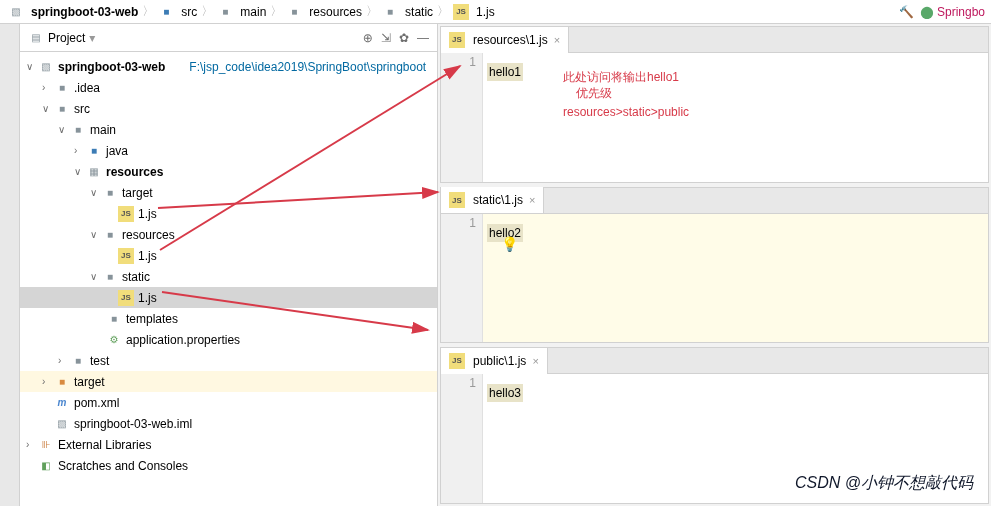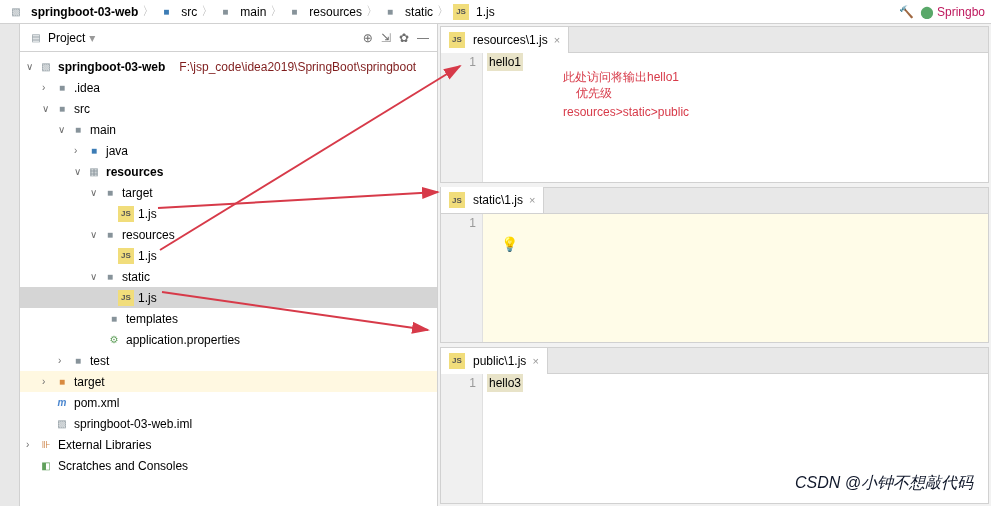--- a/index.html
+++ b/index.html
@@ -29,31 +29,31 @@
     .icon { width: 16px; height: 16px; display: inline-flex; align-items: center; justify-content: center; margin-right: 4px; font-size: 10px; }
     .folder-icon { color: #87939a; }
     .src-folder { color: #3c7cb5; }
     .target-folder { color: #d88a3f; }
     .js-icon { background: #f1dd7b; color: #555; font-size: 8px; font-weight: bold; padding: 1px 2px; }
     .prop-icon { color: #61a05c; }
     .m-icon { color: #4a86cf; font-weight: bold; font-style: italic; }
     .lib-icon { color: #c97b3a; }
     .scratch-icon { color: #61a05c; }
     .node-label { color: #000; }
-    .node-path { color: #7f1d1d; margin-left: 14px; }
+    .node-path { color: #0369a1; margin-left: 24px; }
     .bold { font-weight: bold; }
     
     .editors { flex: 1; display: flex; flex-direction: column; background: #f2f2f2; }
     .editor-pane { flex: 1; border-bottom: 1px solid #d1d1d1; display: flex; flex-direction: column; background: #fff; margin: 2px; border: 1px solid #d1d1d1; }
     .tab-bar { height: 26px; background: #e8e8e8; border-bottom: 1px solid #d1d1d1; display: flex; align-items: center; }
     .tab { height: 26px; background: #fff; border-right: 1px solid #d1d1d1; display: flex; align-items: center; padding: 0 8px; gap: 4px; }
     .tab-close { color: #999; font-size: 11px; cursor: pointer; margin-left: 2px; }
     .editor-body { flex: 1; display: flex; background: #fff; position: relative; }
     .gutter { width: 42px; background: #f0f0f0; border-right: 1px solid #e0e0e0; text-align: right; padding: 2px 6px; color: #999; font-family: Consolas, monospace; }
-    .code-area { flex: 1; font-family: Consolas, monospace; padding: 0 4px; position: relative; }
+    .code-area { flex: 1; font-family: Consolas, monospace; padding: 10px 4px; position: relative; }
     .code-line { line-height: 18px; }
     .hl { background: #e8e3c8; display: inline-block; padding: 0 2px; }
     .cursor-line { background: #fffce8; }
     .annotation { color: #d73a49; position: absolute; font-family: "Segoe UI", Arial, sans-serif; }
     .bulb { position: absolute; left: 18px; top: 22px; color: #e8a33d; font-size: 14px; }
     
     .watermark { position: absolute; bottom: 12px; right: 18px; color: #0f172a; font-size: 16px; font-style: italic; pointer-events: none; }
     
     svg.arrows { position: absolute; left: 0; top: 0; pointer-events: none; z-index: 100; }
     
@@ -255,20 +255,21 @@
           <span class="icon js-icon">JS</span>
           <span>static\1.js</span>
           <span class="tab-close">×</span>
         </div>
       </div>
       <div class="editor-body">
         <div class="gutter">
             <div>1</div>
           </div>
         <div class="code-area cursor-line">
+          <div class="code-line"><span class="hl">hello2</span></div>
           <span class="bulb">💡</span>
         </div>
       </div>
     </div>
     <div class="editor-pane">
       <div class="tab-bar">
         <div class="tab">
           <span class="icon js-icon">JS</span>
           <span>public\1.js</span>
           <span class="tab-close">×</span>

